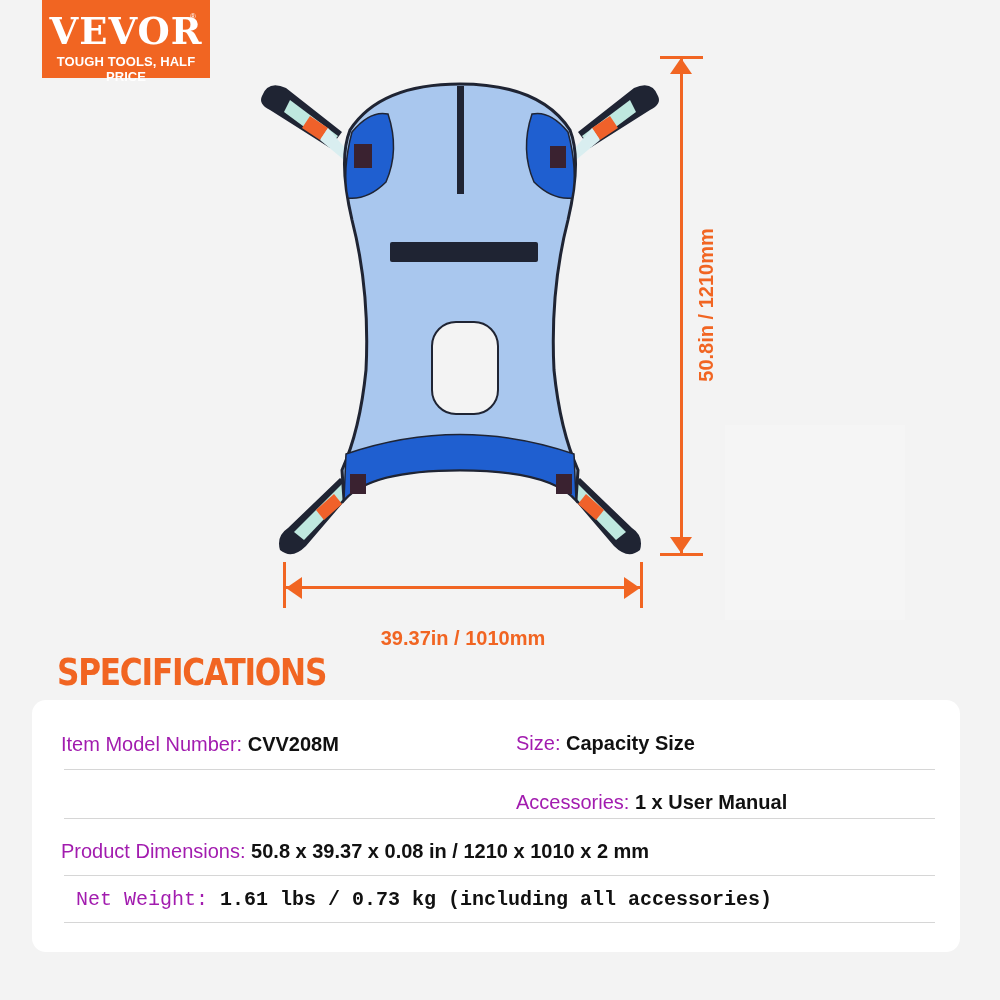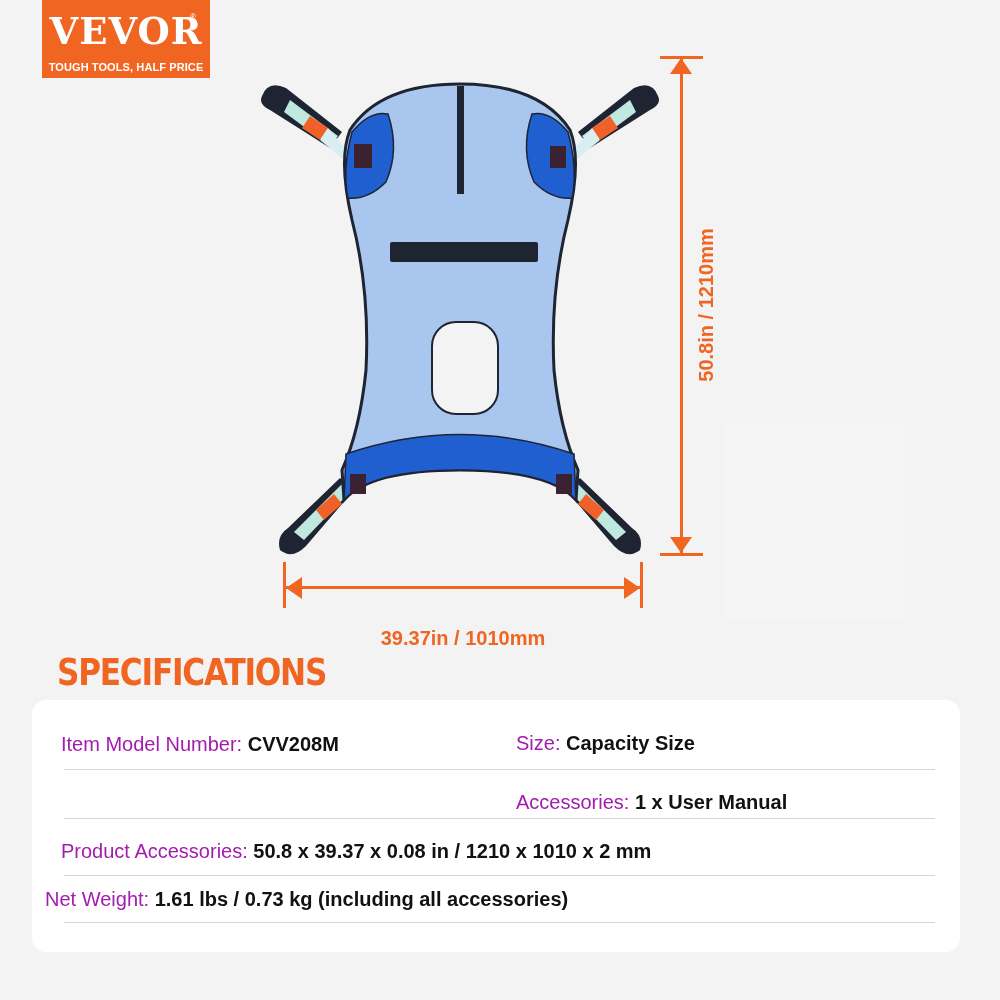--- a/index.html
+++ b/index.html
@@ -14,21 +14,21 @@
       position: absolute; left: 42px; top: 0; width: 168px; height: 78px;
       background: #f16522;
       color: #fff; text-align: center;
     }
     .logo .brand {
       font-family: "DejaVu Serif", serif; font-weight: bold;
       font-size: 37px; letter-spacing: 1px; line-height: 1;
       margin-top: 13px; display: block;
     }
     .logo .reg { position: absolute; right: 14px; top: 12px; font-size: 8px; }
-    .logo .tag { font-size: 11px; font-weight: bold; display: block; margin-top: 11px; letter-spacing: 0.1px; }
+    .logo .tag { font-size: 13px; font-weight: bold; display: block; margin-top: 4px; letter-spacing: 0.1px; }
 
     .sling { position: absolute; left: 250px; top: 70px; width: 420px; height: 500px; }
     .faint-box { position: absolute; left: 725px; top: 425px; width: 180px; height: 195px; background: #f5f5f5; }
 
     .dim-v-line { position: absolute; left: 680px; top: 58px; width: 3px; height: 497px; background: #f16522; }
     .dim-v-cap-top { position: absolute; left: 660px; top: 56px; width: 43px; height: 3px; background: #f16522; }
     .dim-v-cap-bot { position: absolute; left: 660px; top: 553px; width: 43px; height: 3px; background: #f16522; }
     .arrow-up { position: absolute; left: 670px; top: 58px; width: 0; height: 0;
       border-left: 11px solid transparent; border-right: 11px solid transparent; border-bottom: 16px solid #f16522; }
     .arrow-down { position: absolute; left: 670px; top: 537px; width: 0; height: 0;
@@ -154,21 +154,21 @@
     <span class="k">Size: </span><span class="v">Capacity Size</span>
   </div>
   <div class="row" style="top:69px;"></div>
 
   <div class="cell" style="left:484px; top:91px;">
     <span class="k">Accessories: </span><span class="v">1 x User Manual</span>
   </div>
   <div class="row" style="top:118px;"></div>
 
   <div class="cell" style="left:29px; top:140px;">
-    <span class="k">Product Accessories: </span><span class="v">50.8 x 39.37 x 0.08 in / 1210 x 1010 x 2 mm</span>
+    <span class="k">Product Dimensions: </span><span class="v">50.8 x 39.37 x 0.08 in / 1210 x 1010 x 2 mm</span>
   </div>
   <div class="row" style="top:175px;"></div>
 
-  <div class="cell" style="left:13px; top:188px;">
+  <div class="cell" style="left:44px; top:188px;font-family:Liberation Mono, monospace;">
     <span class="k">Net Weight: </span><span class="v">1.61 lbs / 0.73 kg (including all accessories)</span>
   </div>
   <div class="row" style="top:222px;"></div>
 </div>
 
 </body></html>

